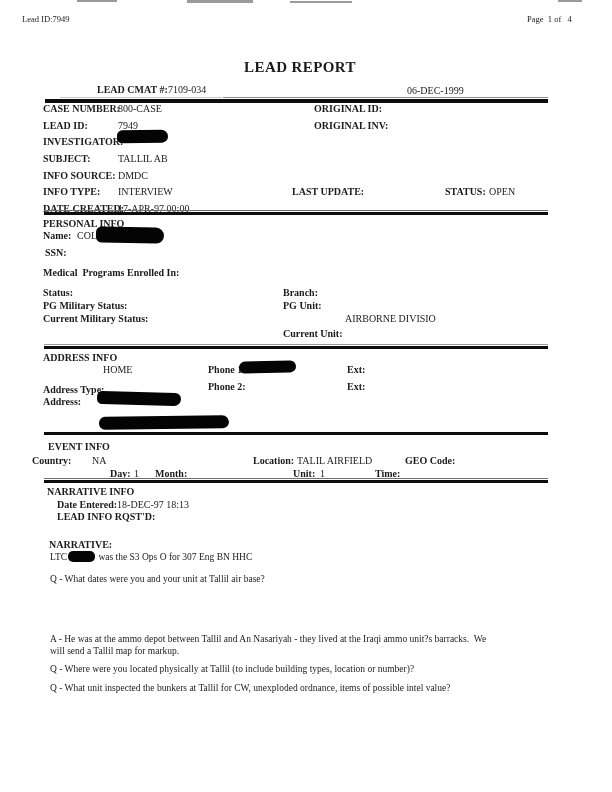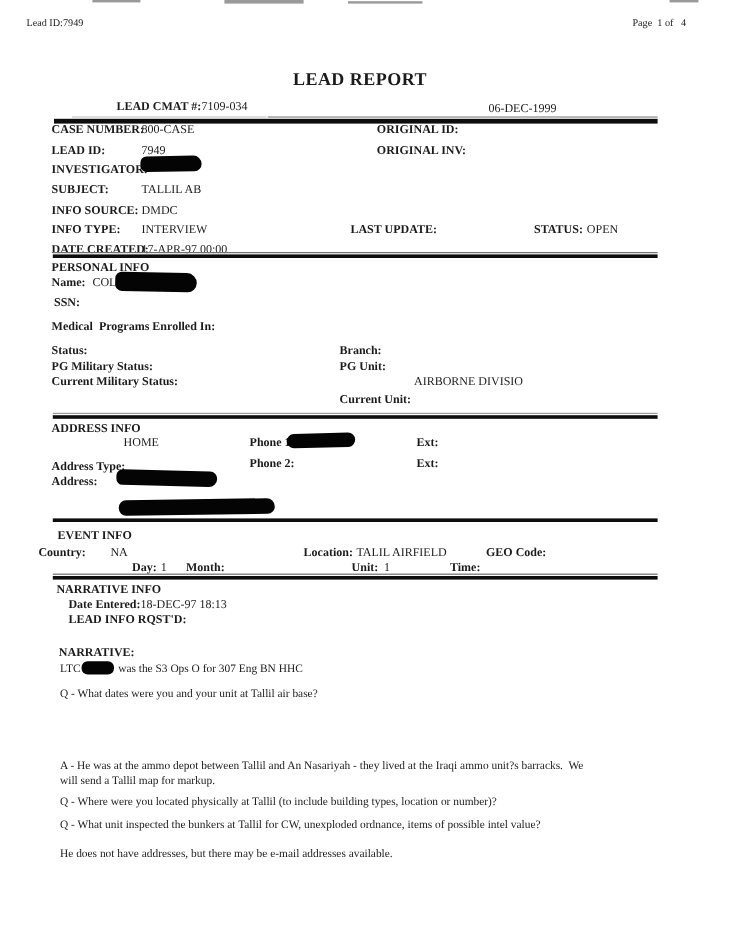--- a/index.html
+++ b/index.html
@@ -139,15 +139,14 @@
 
   <span class="t n" style="left:50px;top:551px;"><span>LTC</span><span class="ri" style="width:27px;height:11px;"></span><span> was the S3 Ops O for 307 Eng BN HHC</span></span>
 
   <span class="t n" style="left:50px;top:574px;">Q - What dates were you and your unit at Tallil air base?</span>
 
   <span class="t n" style="left:50px;top:622px;margin-top:42px;">Q - Where were you located physically at Tallil (to include building types, location or number)?</span>
   <span class="t n" style="left:50px;top:634px;">A - He was at the ammo depot between Tallil and An Nasariyah - they lived at the Iraqi ammo unit?s barracks.  We</span>
   <span class="t n" style="left:50px;top:646px;">will send a Tallil map for markup.</span>
 
   <span class="t n" style="left:50px;top:683px;">Q - What unit inspected the bunkers at Tallil for CW, unexploded ordnance, items of possible intel value?</span>
-  <span class="t n" style="left:50px;top:707px;">He does not have addresses, but there may be e-mail addresses available.</span>
 
 </div>
 
 </body></html>

